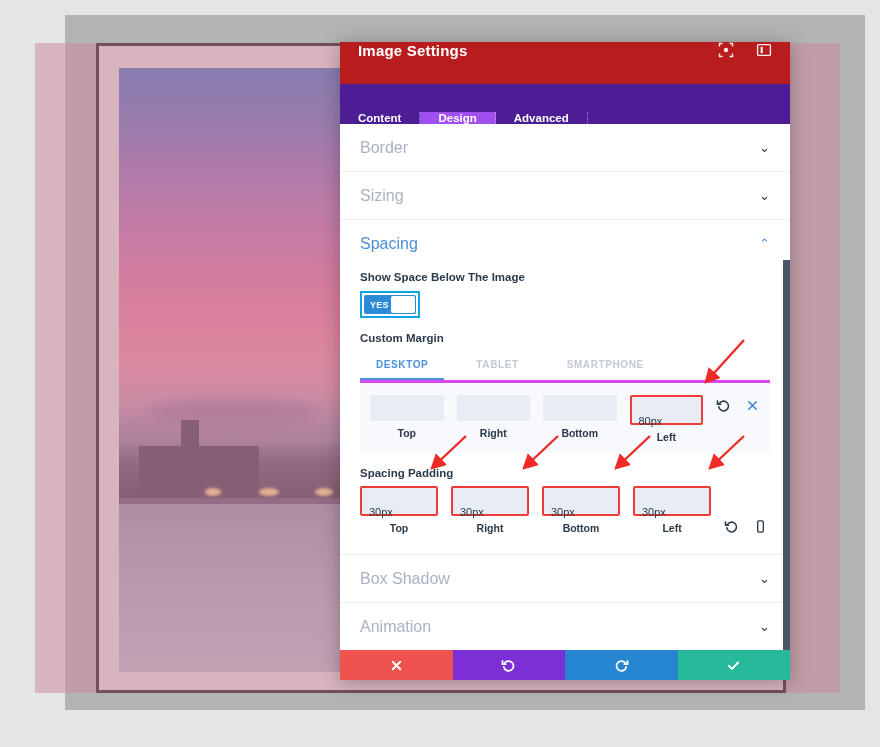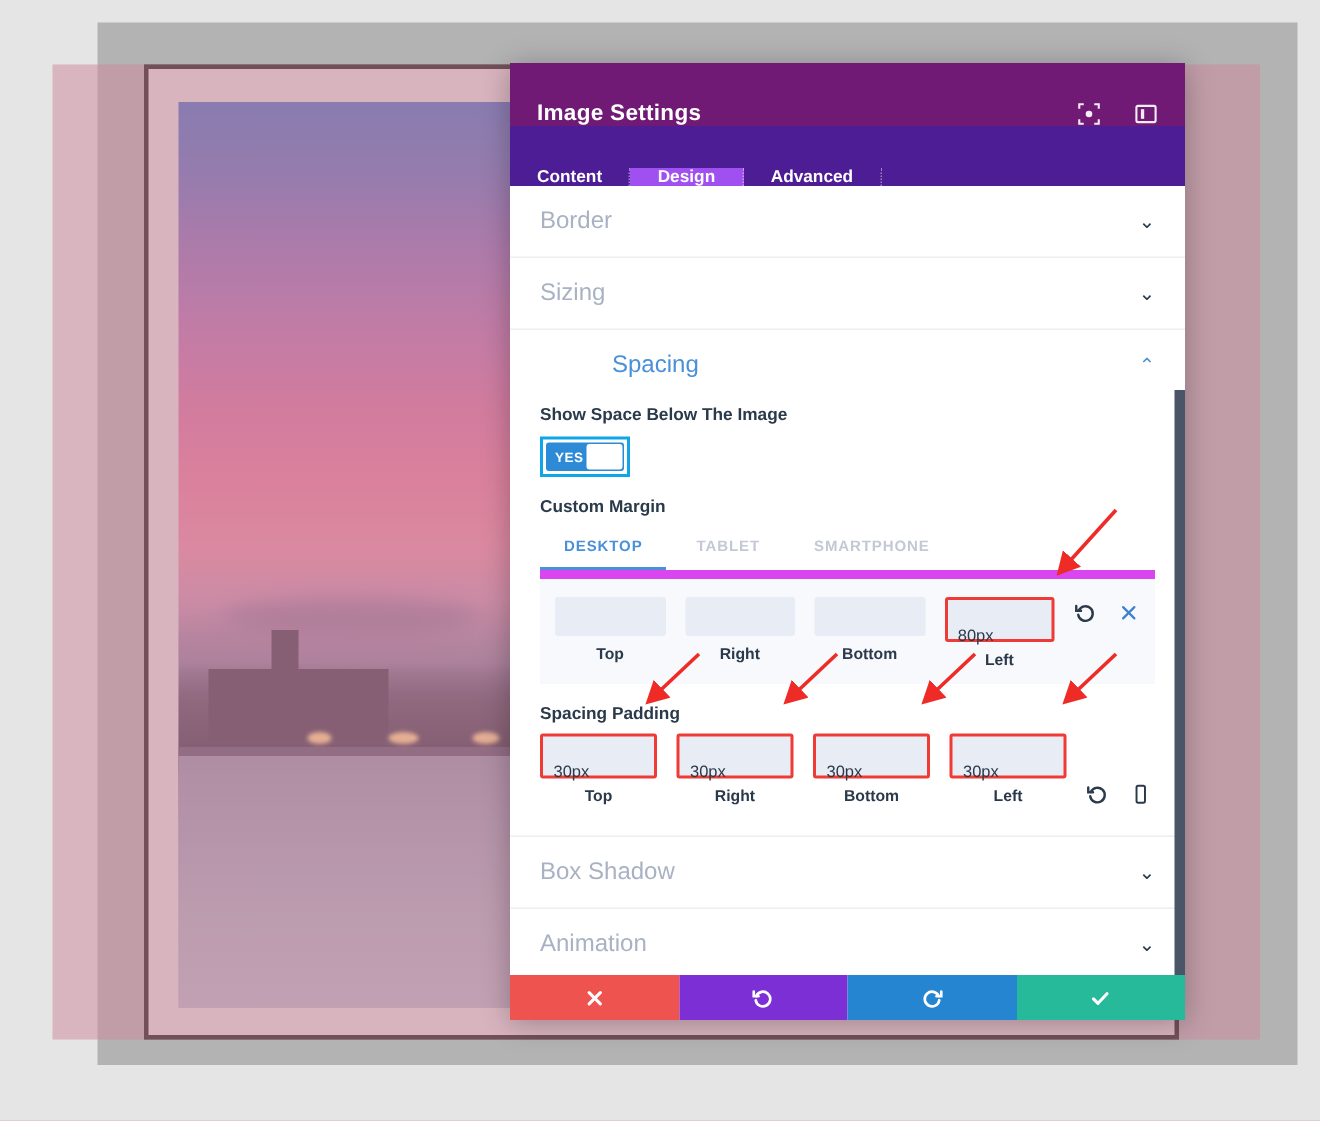--- a/index.html
+++ b/index.html
@@ -44,53 +44,53 @@
      background:linear-gradient(to bottom,#8e93ab 0%,#9aa0b6 25%,#a9b0c2 60%,#b6bccb 100%);}
   .photo .bridge{position:absolute;left:0;bottom:158px;width:100%;height:16px;background:#55506a;}
   .photo .lights{position:absolute;border-radius:50%;background:#ffd98a;filter:blur(1.5px);}
 
   
   #modal{
     position:absolute;left:340px;top:42px;width:450px;height:638px;
     background:#fff;box-shadow:0 2px 18px rgba(0,0,0,.28);
     display:flex;flex-direction:column;overflow:hidden;
   }
-  .m-header{height:42px;background:#701a75;display:flex;align-items:flex-end;padding:0 18px;flex:0 0 auto;}
+  .m-header{height:42px;background:#b91c1c;display:flex;align-items:flex-start;padding:0 18px;flex:0 0 auto;}
   .m-title{color:#fff;font-size:15px;font-weight:bold;letter-spacing:.2px;}
   .m-header-icons{margin-left:auto;display:flex;gap:22px;align-items:center;}
   .hicon{width:16px;height:16px;opacity:.92;cursor:pointer;}
   .m-tabs{height:40px;background:#4c1d95;display:flex;flex:0 0 auto;align-items:flex-end;}
   .m-tab{
     display:flex;align-items:center;justify-content:center;
     color:#fff;font-size:11.5px;font-weight:bold;padding:0 18px;cursor:pointer;
     border-right:1px dotted rgba(255,255,255,.45);
   }
   .m-tab.active{background:#a04ff0;}
   .m-body{flex:1 1 auto;overflow:hidden;position:relative;background:#fff;}
   .scrollbar{position:absolute;right:0;top:136px;width:7px;height:455px;background:#4a5568;border-radius:0;}
 
   .section{border-bottom:1px solid #eceef2;padding:0 20px;}
   .sec-head{height:47px;display:flex;align-items:center;cursor:pointer;}
   .sec-title{font-size:16px;color:#a9b2c3;}
-  .sec-title.open{color:#4a90d9;margin-left:48px;}
+  .sec-title.open{color:#4a90d9;}
   .chev{margin-left:auto;color:#25374b;font-size:13px;line-height:1;}
   .chev.up{color:#4a90d9;}
 
   .sec-content{padding:0 0 14px 0;}
   .field-label{font-size:11.5px;color:#2b3a4b;font-weight:bold;margin:4px 0 8px;}
   .sub-label{font-size:11.5px;color:#2b3a4b;font-weight:bold;margin:14px 0 7px;}
 
   
   .toggle-wrap{display:inline-block;border:2px solid #0ea5e9;padding:2px;border-radius:0;}
   .toggle{width:52px;height:19px;background:#2d8ad6;border-radius:2px;display:flex;align-items:center;position:relative;cursor:pointer;}
   .toggle span{color:#fff;font-size:9px;font-weight:bold;padding-left:6px;letter-spacing:.3px;}
   .toggle .knob{position:absolute;right:1px;top:1px;width:24px;height:17px;background:#fff;border-radius:2px;}
 
   
-  .dev-tabs{display:flex;gap:4px;border-bottom:6px solid #d946ef;}
+  .dev-tabs{display:flex;gap:16px;border-bottom:3px solid #d946ef;}
   .dev-tab{font-size:10px;font-weight:bold;letter-spacing:.6px;color:#c2c9d4;padding:8px 16px;cursor:pointer;}
   .dev-tab.active{color:#4a90d9;border-bottom:2px solid #4a90d9;}
 
   .spacing-row{background:#f7f9fc;display:flex;align-items:flex-start;padding:12px 10px 10px;}
   .sp-field{width:78px;margin-right:13px;position:relative;}
   .sp-input{
     height:23px;background:#e7ecf5;border:none;border-radius:2px;width:100%;
     box-sizing:border-box;font-size:11px;color:#2b3a4b;padding:13px 7px;line-height:23px;
     font-family:"Liberation Sans", sans-serif;
   }

